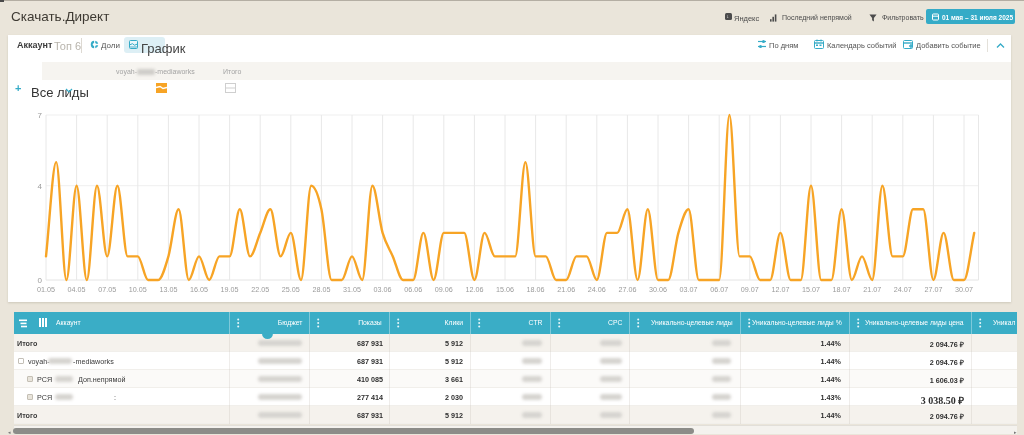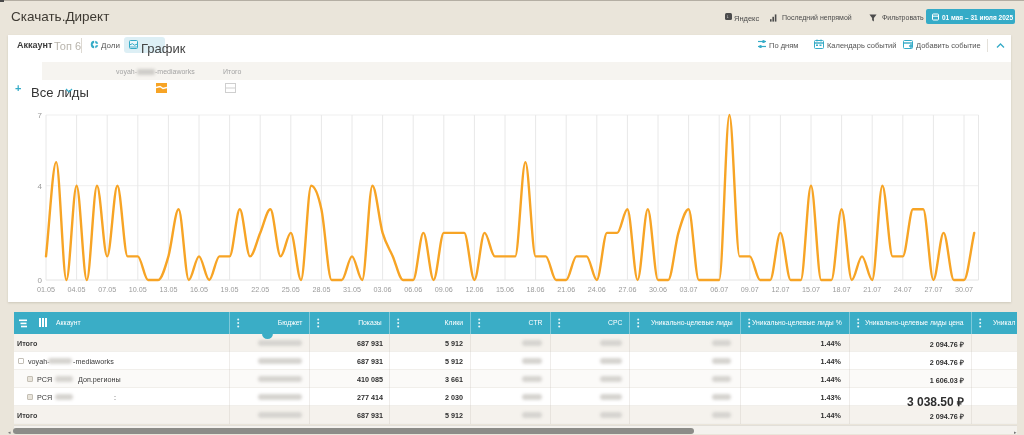--- a/index.html
+++ b/index.html
@@ -308,41 +308,41 @@
 <div class="abs" style="left:283px;top:357px;width:100px;font-size:7.2px;font-weight:bold;color:#2e2e2e;text-align:right;">687 931</div>
 <div class="abs" style="left:363px;top:357px;width:100px;font-size:7.2px;font-weight:bold;color:#2e2e2e;text-align:right;">5 912</div>
 <div class="abs" style="left:522.0px;top:358px;width:20px;height:6px;background:#d6d4d0;border-radius:3px;filter:blur(1.6px);"></div>
 <div class="abs" style="left:600.0px;top:358px;width:22px;height:6px;background:#d6d4d0;border-radius:3px;filter:blur(1.6px);"></div>
 <div class="abs" style="left:712.0px;top:358px;width:19px;height:6px;background:#d6d4d0;border-radius:3px;filter:blur(1.6px);"></div>
 <div class="abs" style="left:741px;top:357px;width:100px;font-size:7.2px;font-weight:bold;color:#2e2e2e;text-align:right;">1.44%</div>
 <div class="abs" style="left:864px;top:357px;width:100px;font-size:7.2px;font-weight:bold;color:#2e2e2e;text-align:right;">2 094.76 ₽</div>
 <div class="abs" style="left:27px;top:376px;width:6px;height:6px;border:1px solid #c4bfb4;background:#E8E4DB;border-radius:1px;"></div>
 <div class="abs" style="left:37px;top:375px;font-size:7.2px;color:#3a3a3a;">РСЯ</div>
 <div class="abs" style="left:55.0px;top:376px;width:18px;height:6px;background:#d6d4d0;border-radius:3px;filter:blur(1.6px);"></div>
-<div class="abs" style="left:78px;top:375px;font-size:7.2px;color:#3a3a3a;">Доп.регионы</div>
+<div class="abs" style="left:78px;top:375px;font-size:7.2px;color:#3a3a3a;">Доп.непрямой</div>
 <div class="abs" style="left:258.0px;top:376px;width:44px;height:6px;background:#d6d4d0;border-radius:3px;filter:blur(1.6px);"></div>
 <div class="abs" style="left:283px;top:375px;width:100px;font-size:7.2px;font-weight:bold;color:#2e2e2e;text-align:right;">410 085</div>
 <div class="abs" style="left:363px;top:375px;width:100px;font-size:7.2px;font-weight:bold;color:#2e2e2e;text-align:right;">3 661</div>
 <div class="abs" style="left:522.0px;top:376px;width:20px;height:6px;background:#d6d4d0;border-radius:3px;filter:blur(1.6px);"></div>
 <div class="abs" style="left:600.0px;top:376px;width:22px;height:6px;background:#d6d4d0;border-radius:3px;filter:blur(1.6px);"></div>
 <div class="abs" style="left:712.0px;top:376px;width:19px;height:6px;background:#d6d4d0;border-radius:3px;filter:blur(1.6px);"></div>
 <div class="abs" style="left:741px;top:375px;width:100px;font-size:7.2px;font-weight:bold;color:#2e2e2e;text-align:right;">1.44%</div>
 <div class="abs" style="left:864px;top:375px;width:100px;font-size:7.2px;font-weight:bold;color:#2e2e2e;text-align:right;">1 606.03 ₽</div>
 <div class="abs" style="left:27px;top:394px;width:6px;height:6px;border:1px solid #c4bfb4;background:#E8E4DB;border-radius:1px;"></div>
 <div class="abs" style="left:37px;top:393px;font-size:7.2px;color:#3a3a3a;">РСЯ</div>
 <div class="abs" style="left:55.0px;top:394px;width:18px;height:6px;background:#d6d4d0;border-radius:3px;filter:blur(1.6px);"></div>
 <div class="abs" style="left:114px;top:393px;font-size:7.2px;color:#3a3a3a;">:</div>
 <div class="abs" style="left:258.0px;top:394px;width:44px;height:6px;background:#d6d4d0;border-radius:3px;filter:blur(1.6px);"></div>
 <div class="abs" style="left:283px;top:393px;width:100px;font-size:7.2px;font-weight:bold;color:#2e2e2e;text-align:right;">277 414</div>
 <div class="abs" style="left:363px;top:393px;width:100px;font-size:7.2px;font-weight:bold;color:#2e2e2e;text-align:right;">2 030</div>
 <div class="abs" style="left:522.0px;top:394px;width:20px;height:6px;background:#d6d4d0;border-radius:3px;filter:blur(1.6px);"></div>
 <div class="abs" style="left:600.0px;top:394px;width:22px;height:6px;background:#d6d4d0;border-radius:3px;filter:blur(1.6px);"></div>
 <div class="abs" style="left:712.0px;top:394px;width:19px;height:6px;background:#d6d4d0;border-radius:3px;filter:blur(1.6px);"></div>
 <div class="abs" style="left:741px;top:393px;width:100px;font-size:7.2px;font-weight:bold;color:#2e2e2e;text-align:right;">1.43%</div>
-<div class="abs" style="left:864px;top:393px;width:100px;font-size:12px;font-weight:bold;color:#2e2e2e;text-align:right;">3 038.50 ₽</div>
+<div class="abs" style="left:864px;top:393px;width:100px;font-size:10px;font-weight:bold;color:#2e2e2e;text-align:right;font-family:Liberation Serif, serif;">3 038.50 ₽</div>
 <div class="abs" style="left:17px;top:411px;font-size:7.2px;font-weight:bold;color:#3a3a3a;">Итого</div>
 <div class="abs" style="left:258.0px;top:412px;width:44px;height:6px;background:#d6d4d0;border-radius:3px;filter:blur(1.6px);"></div>
 <div class="abs" style="left:283px;top:411px;width:100px;font-size:7.2px;font-weight:bold;color:#2e2e2e;text-align:right;">687 931</div>
 <div class="abs" style="left:363px;top:411px;width:100px;font-size:7.2px;font-weight:bold;color:#2e2e2e;text-align:right;">5 912</div>
 <div class="abs" style="left:522.0px;top:412px;width:20px;height:6px;background:#d6d4d0;border-radius:3px;filter:blur(1.6px);"></div>
 <div class="abs" style="left:600.0px;top:412px;width:22px;height:6px;background:#d6d4d0;border-radius:3px;filter:blur(1.6px);"></div>
 <div class="abs" style="left:712.0px;top:412px;width:19px;height:6px;background:#d6d4d0;border-radius:3px;filter:blur(1.6px);"></div>
 <div class="abs" style="left:741px;top:411px;width:100px;font-size:7.2px;font-weight:bold;color:#2e2e2e;text-align:right;">1.44%</div>
 <div class="abs" style="left:864px;top:411px;width:100px;font-size:7.2px;font-weight:bold;color:#2e2e2e;text-align:right;">2 094.76 ₽</div>
 

